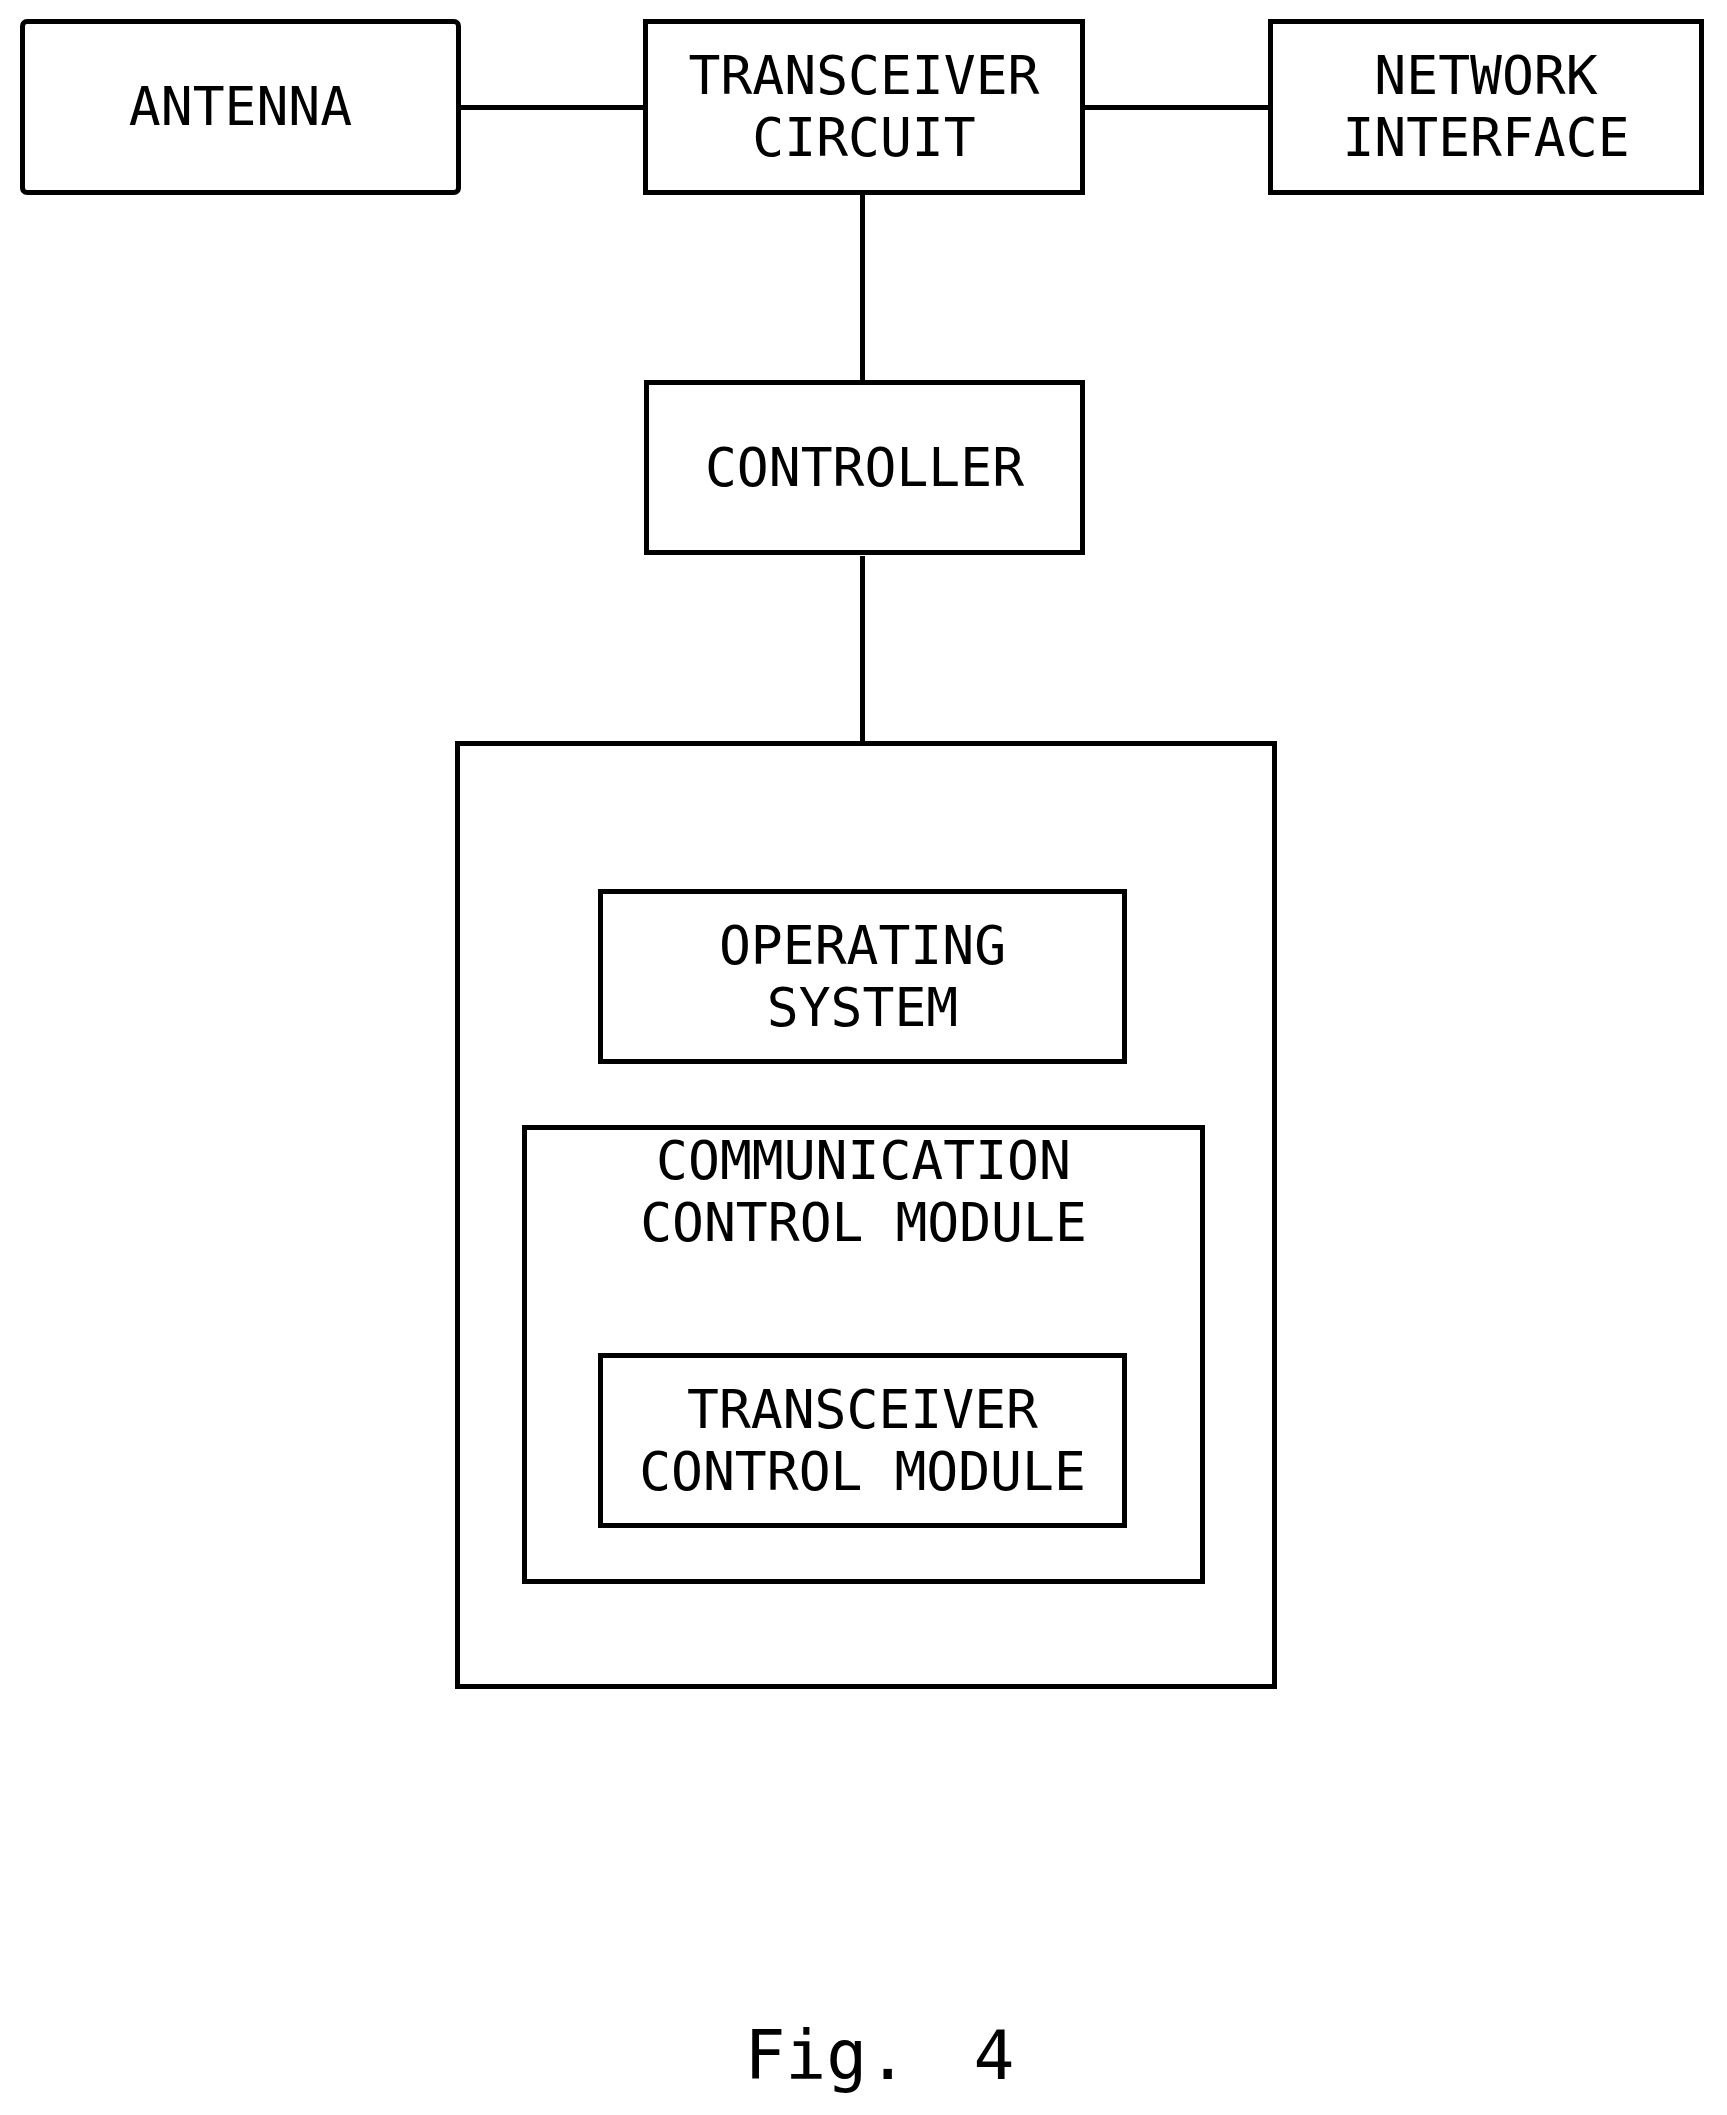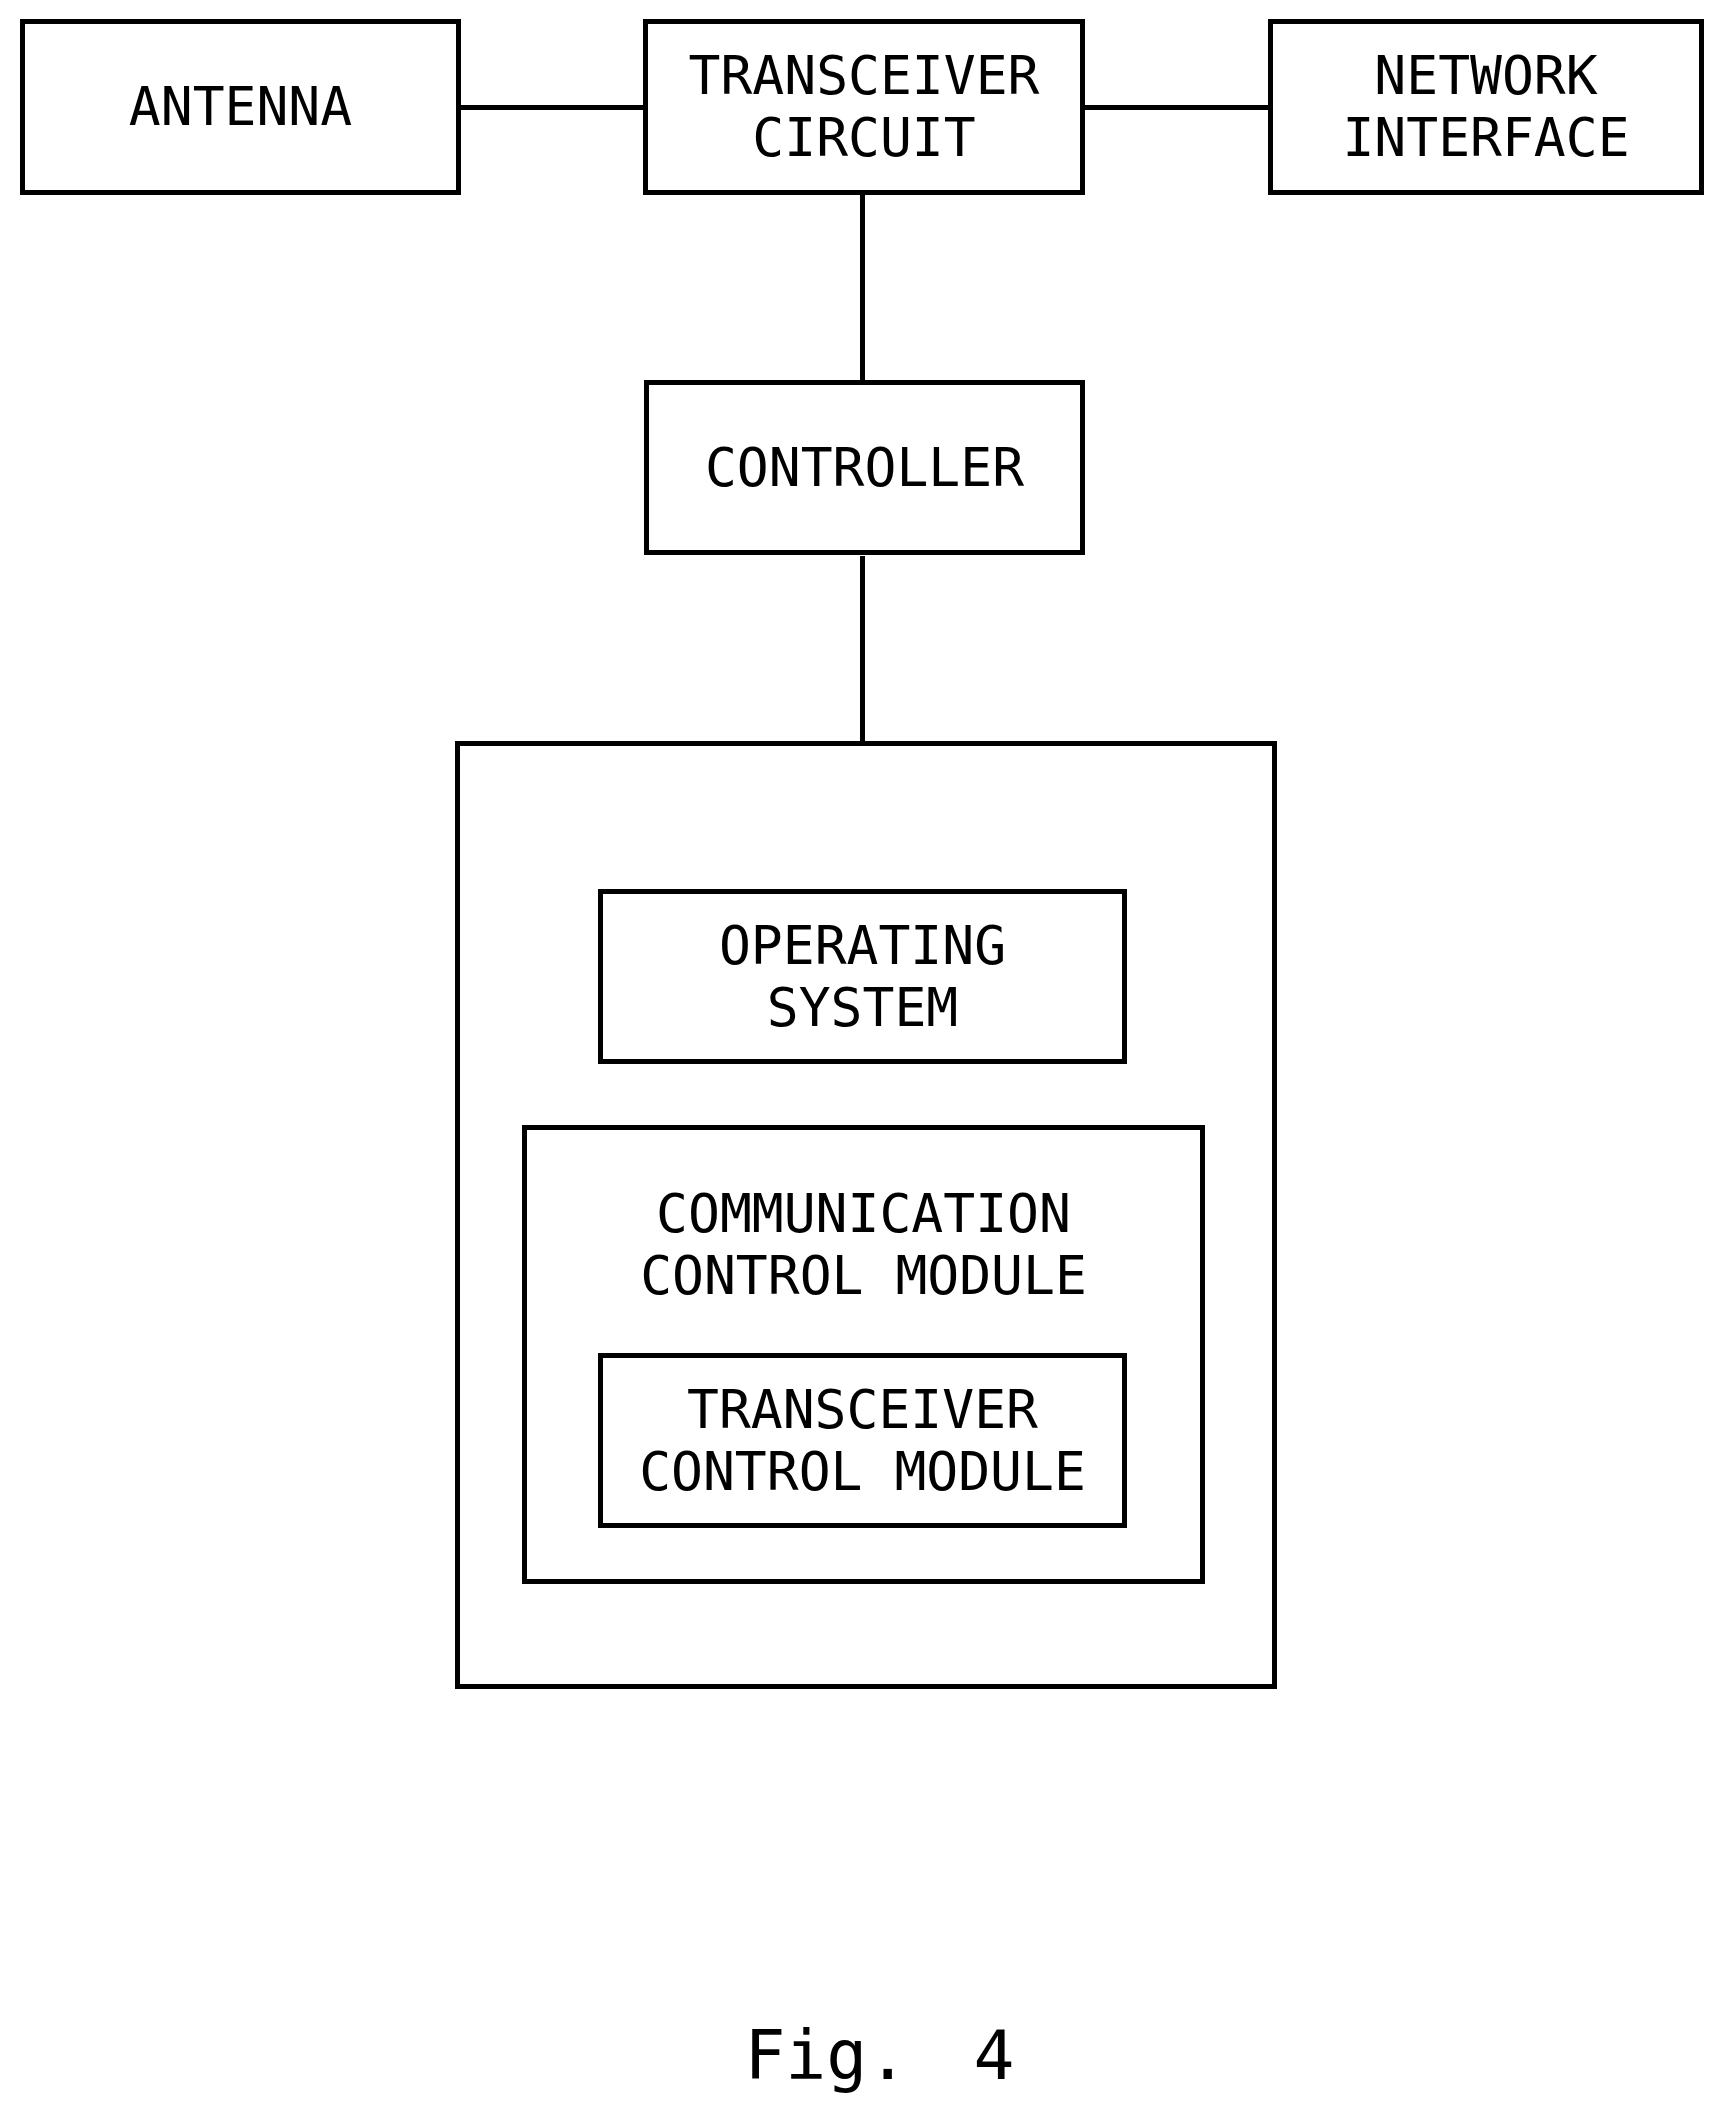--- a/index.html
+++ b/index.html
@@ -36,34 +36,34 @@
     font-size: 53px;
     line-height: 62px;
     letter-spacing: 0px;
     color: #000000;
   }
   .edge {
     position: absolute;
     background: #000000;
   }
   
-  #n-antenna            { left: 20px;   top: 19px;   width: 441px; height: 176px; }
+  #n-antenna            { left: 20px;   top: 19px;   width: 441px; height: 176px; border-radius: 7px; }
   #n-transceiver        { left: 643px;  top: 19px;   width: 442px; height: 176px; }
   #n-network            { left: 1268px; top: 19px;   width: 436px; height: 176px; }
   
   #n-controller         { left: 644px;  top: 380px;  width: 441px; height: 175px; }
   
   #n-memory             { left: 455px;  top: 741px;  width: 822px; height: 948px;
                           display: block; }
   #n-memory > .label    { margin-top: 27px; text-align: center; }
   
   #n-os                 { left: 138px;  top: 143px;  width: 529px; height: 175px; }
   #n-ccm                { left: 62px;   top: 379px;  width: 683px; height: 459px;
                           display: block; }
-  #n-ccm > .label       { margin-top: 53px; text-align: center; }
+  #n-ccm > .label       { text-align: center; }
   
   #n-tcm                { left: 71px;   top: 223px;  width: 529px; height: 175px; }
 
   
   #e-ant-tr   { left: 460px;  top: 105px;  width: 183px; height: 4.7px; }
   #e-tr-net   { left: 1085px; top: 105px;  width: 184px; height: 4.7px; }
   #e-tr-ctl   { left: 860px;  top: 195px;  width: 4.7px;   height: 185px; }
   #e-ctl-mem  { left: 860px;  top: 556px;  width: 4.7px;   height: 185px; }
 
   .caption {

